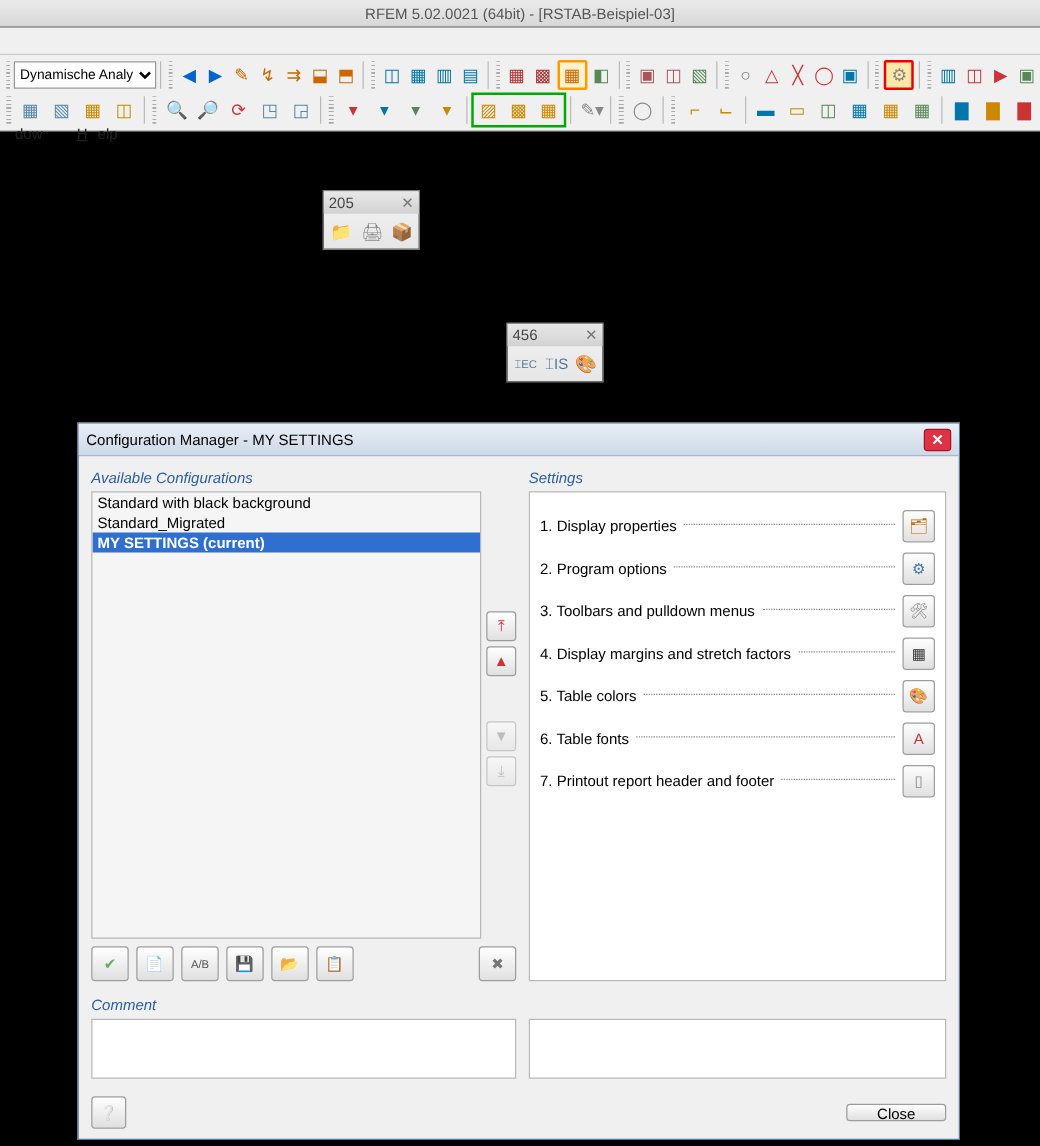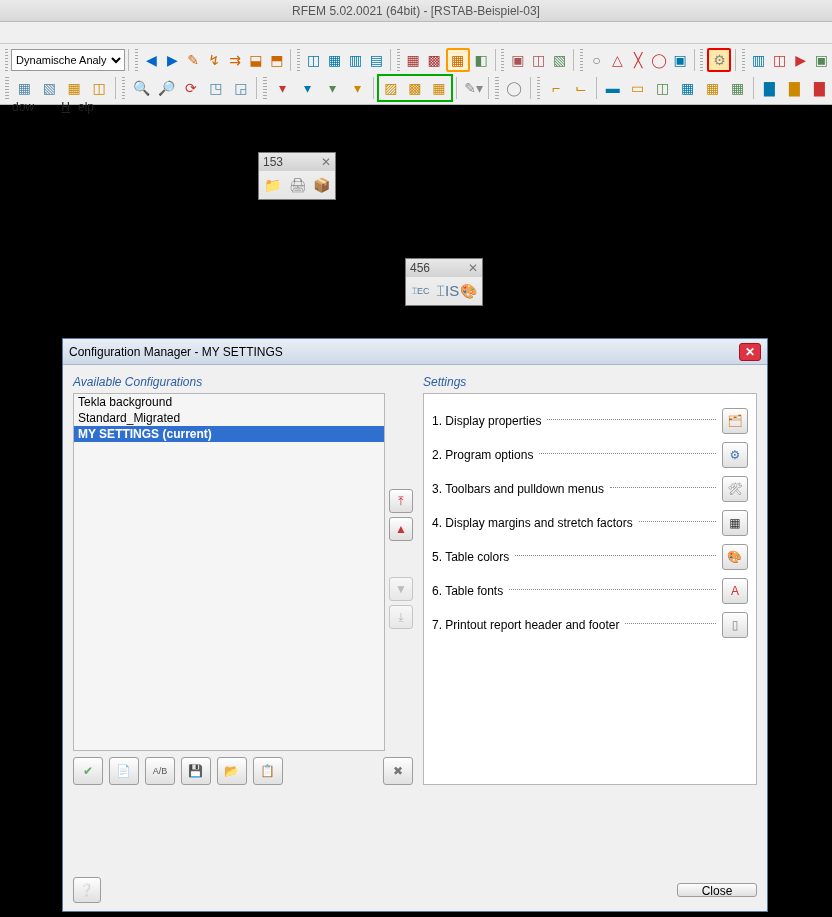--- a/index.html
+++ b/index.html
@@ -290,21 +290,21 @@
         <span class="g ic" style="color:#c80">▇</span>
       </div>
     <div class="tbtn">
         <span class="g ic" style="color:#c33">▇</span>
       </div>
   </div>
 </div>
 
 <div class="float-panel" style="left:258px; top:152px; width:78px;">
   <div class="fp-title">
-    <span>153</span>
+    <span>205</span>
     <span class="x ic">✕</span>
   </div>
   <div class="fp-body">
     <div class="tbtn">
         <span class="g ic" style="color:#da4">📁</span>
       </div>
     <div class="tbtn">
         <span class="g ic" style="color:#888">🖨</span>
       </div>
     <div class="tbtn">
@@ -316,41 +316,41 @@
 <div class="float-panel" style="left:405px; top:258px; width:78px;">
   <div class="fp-title">
     <span>456</span>
     <span class="x ic">✕</span>
   </div>
   <div class="fp-body">
     <div class="tbtn">
         <span class="g ic" style="color:#579;font-size:9px">⌶EC</span>
       </div>
     <div class="tbtn">
-        <span class="g ic" style="color:#579;font-size:15px">⌶IS</span>
+        <span class="g ic" style="color:#579;font-size:12px">⌶IS</span>
       </div>
     <div class="tbtn">
         <span class="g ic">🎨</span>
       </div>
   </div>
 </div>
 
 <div class="dialog">
   <div class="dlg-title">
     <span>Configuration Manager - MY SETTINGS</span>
     <div class="close ic">✕</div>
   </div>
 
   <div class="dlg-body">
 
     <div class="col-left">
       <div class="section-label">Available Configurations</div>
       <div style="display:flex; flex:1;">
         <div class="listbox">
-          <div class="item">Tekla background</div>
+          <div class="item">Standard with black background</div>
           <div class="item">Standard_Migrated</div>
           <div class="item sel">MY SETTINGS (current)</div>
         </div>
         <div class="updown">
           <div class="spacer"></div>
             <div class="spacer"></div>
             <div class="spacer"></div>
           <button>
               <span class="ic" style="color:#c33">⤒</span>
             </button>
@@ -441,20 +441,27 @@
             <span class="lbl">7. Printout report header and footer</span>
             <span class="dots"></span>
             <button class="iconbtn">
               <span class="ic" style="color:#888">▯</span>
             </button>
           </div>
       </div>
     </div>
   </div>
 
+  <div class="comment-area">
+    <div class="section-label">Comment</div>
+    <div class="comment-row">
+      <textarea style=""></textarea>
+      <div class="blank"></div>
+    </div>
+  </div>
 
   <div class="dlg-footer">
     <button class="actbtn help">
         <span class="ic" style="color:#47a">❔</span>
       </button>
     <button class="close-btn">Close</button>
   </div>
 </div>
 
 </body></html>

